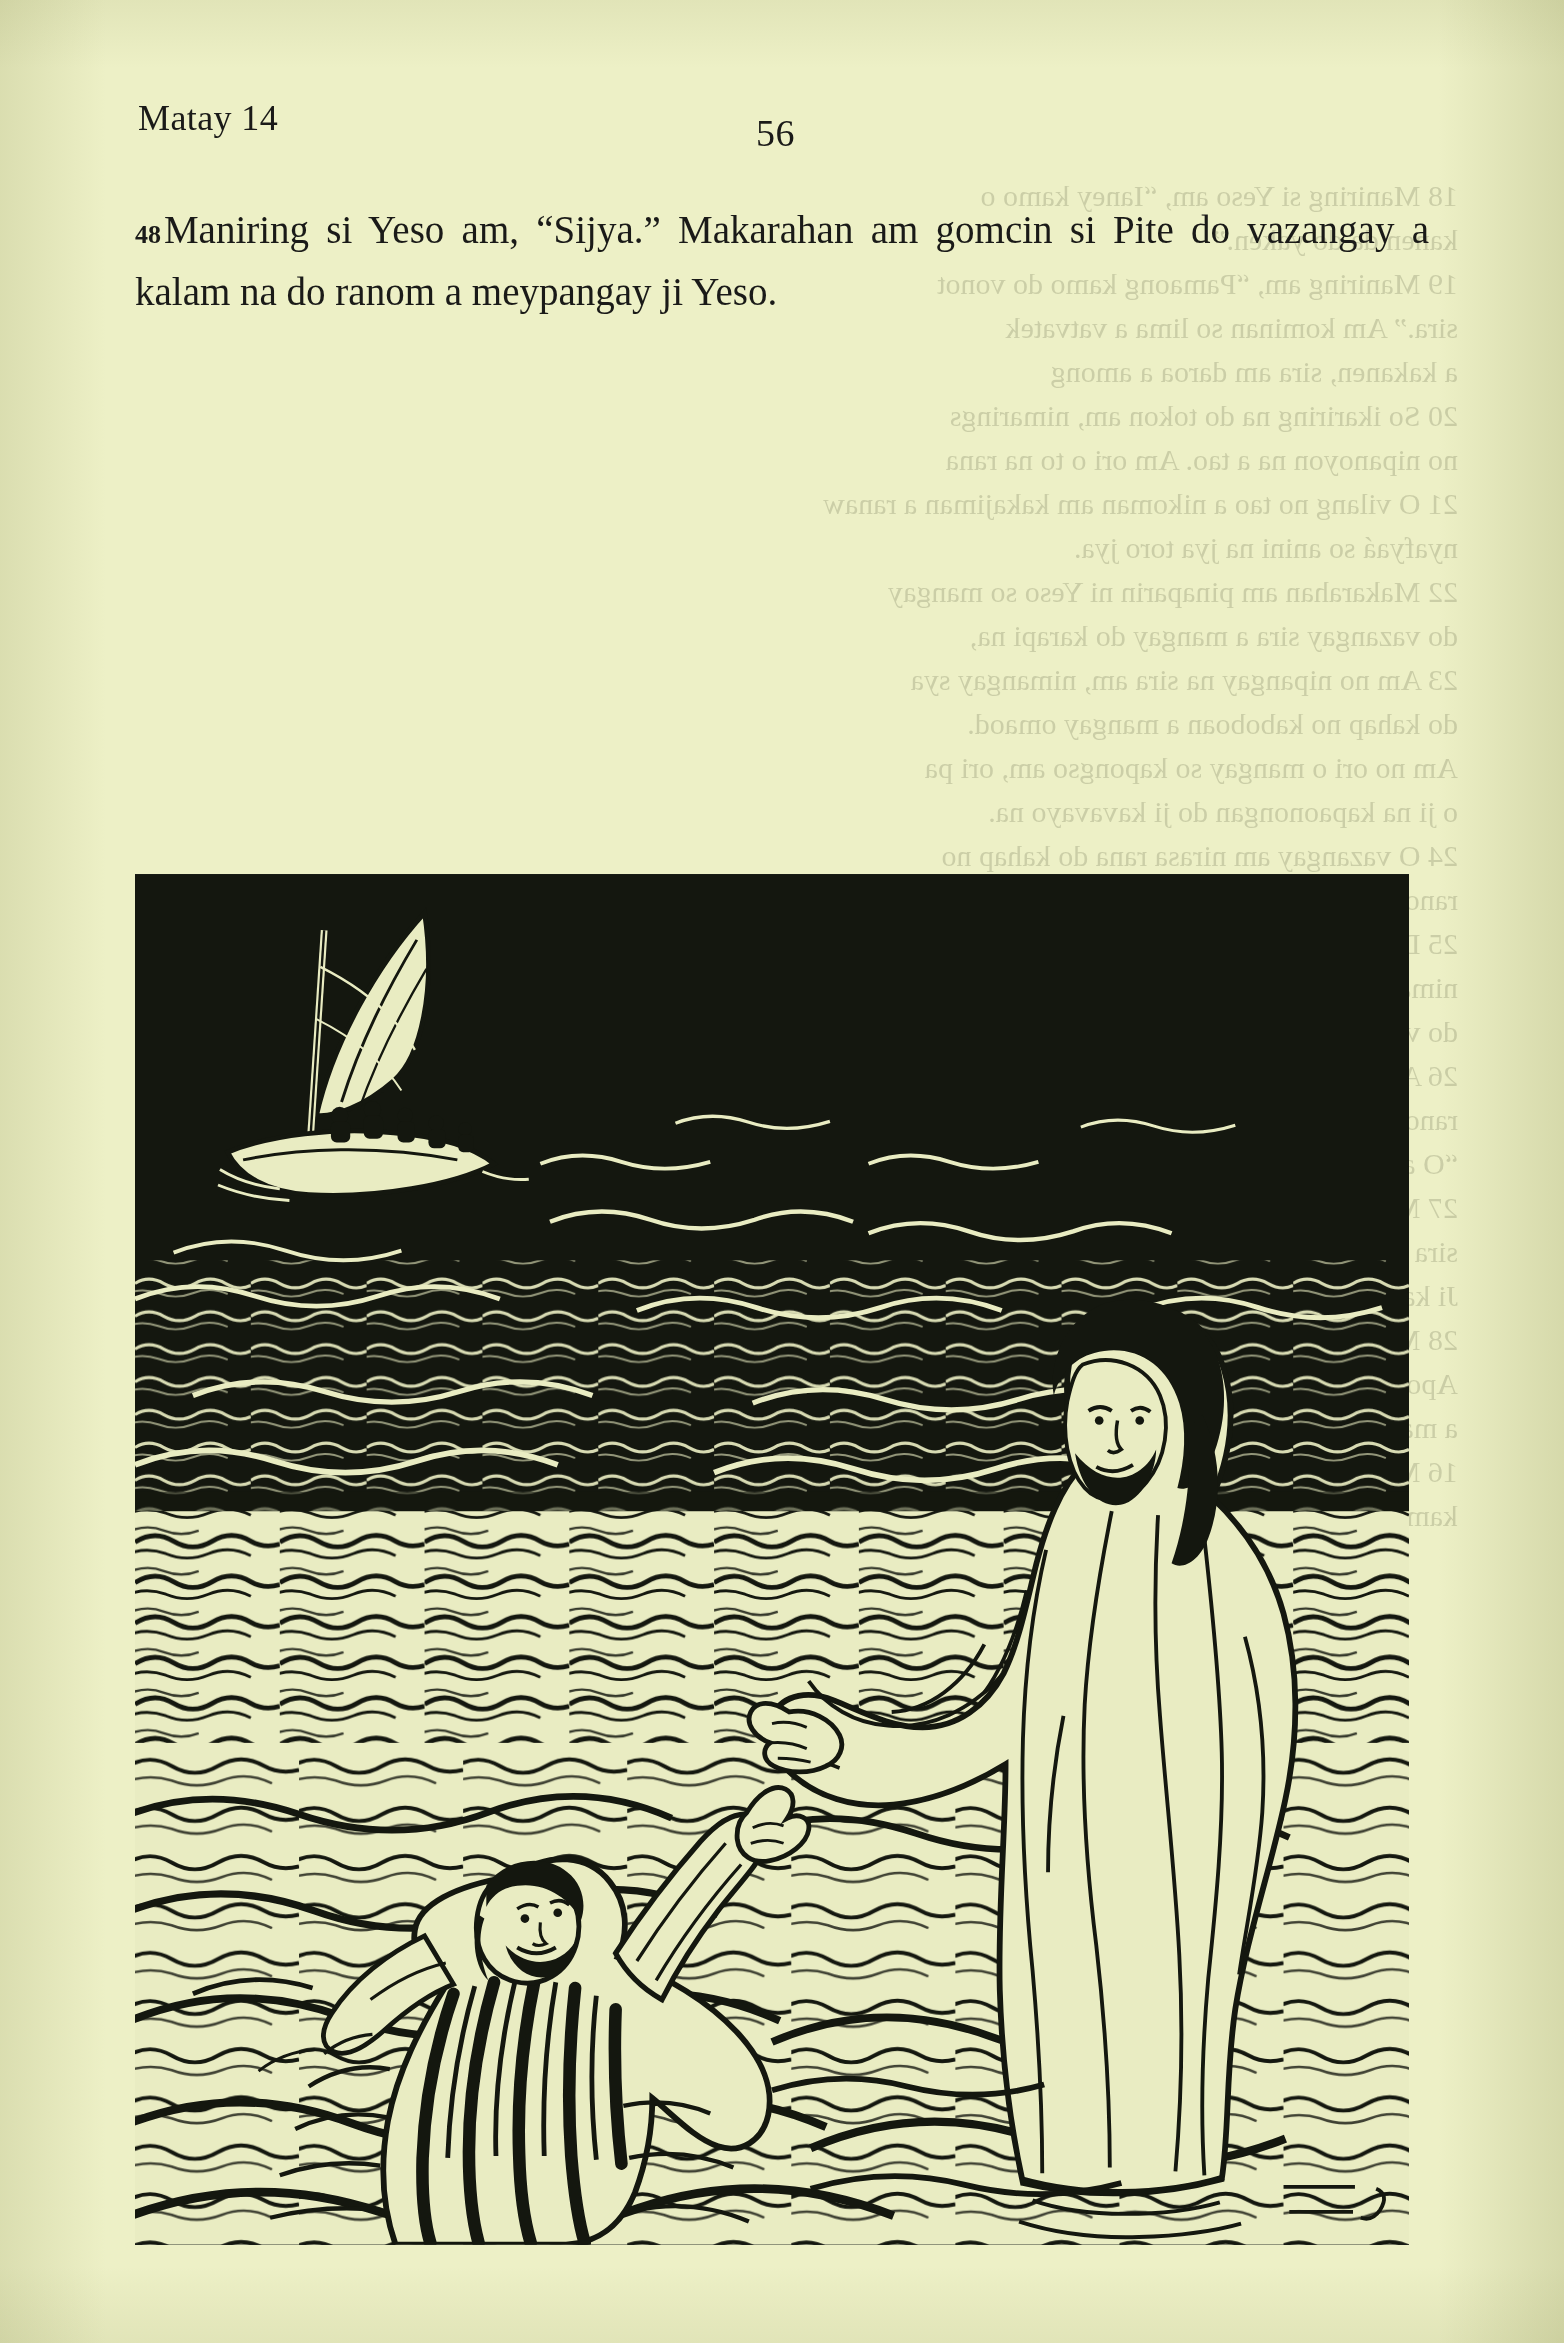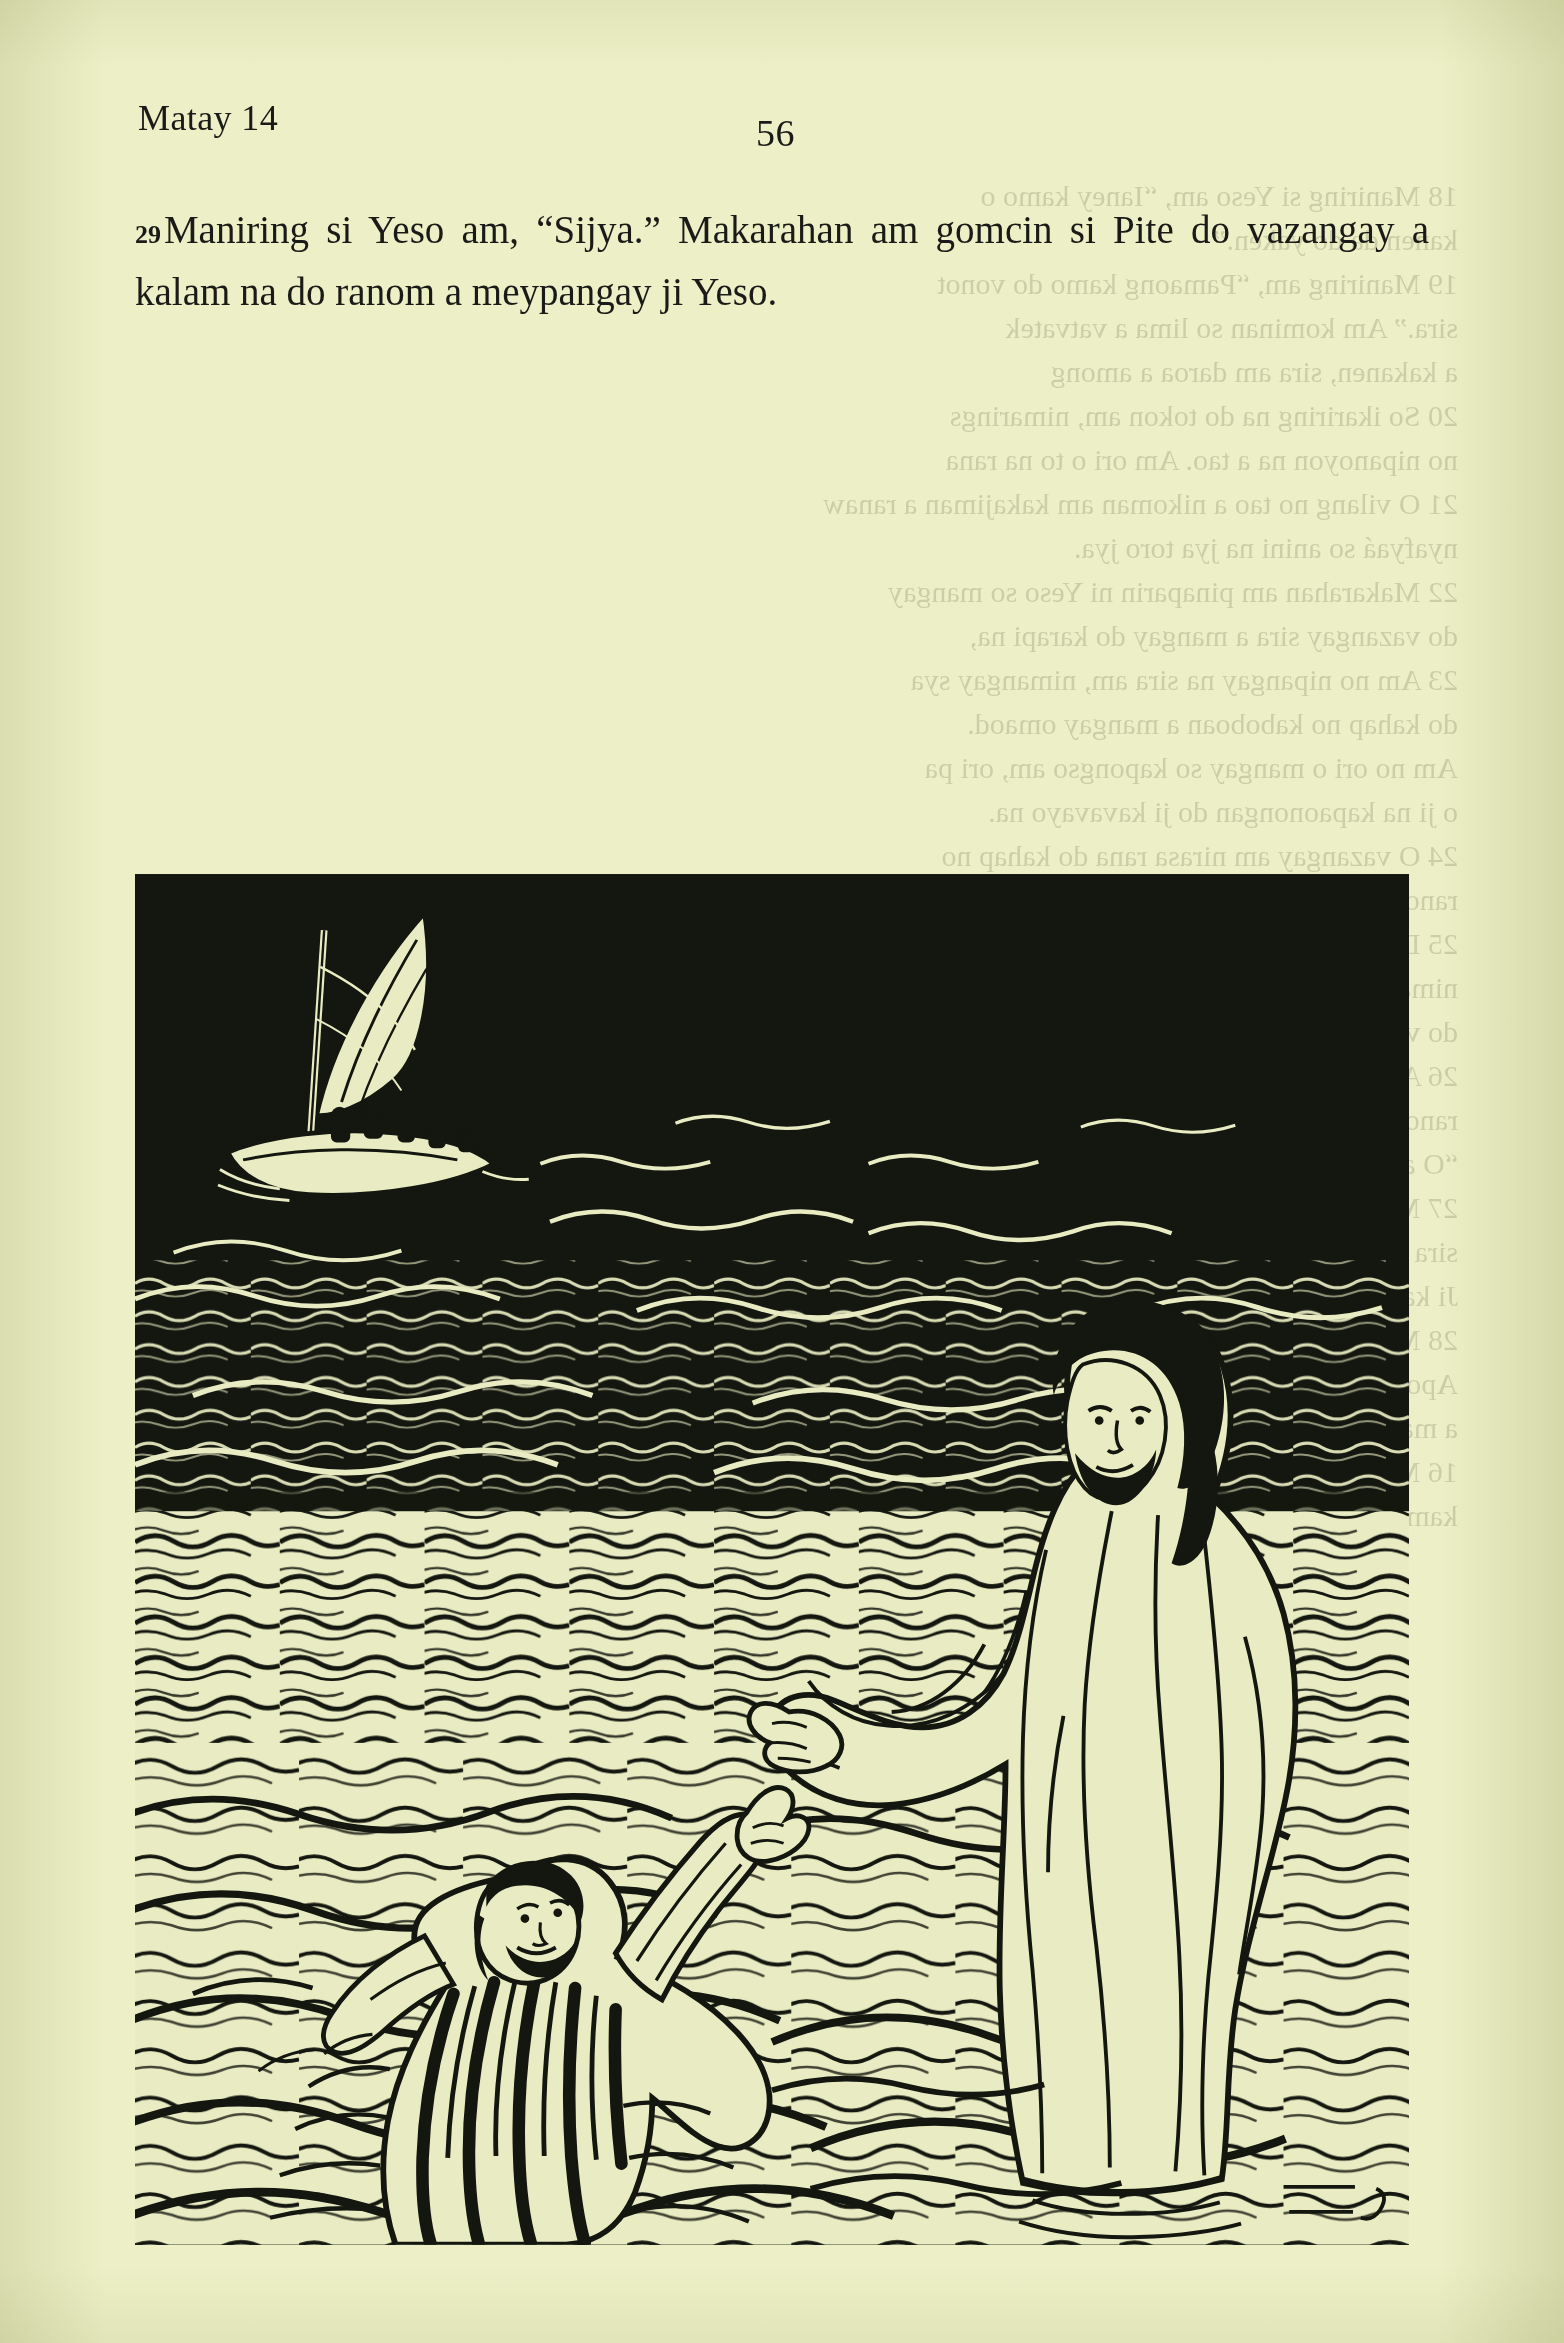--- a/index.html
+++ b/index.html
@@ -155,21 +155,21 @@
     <div>kamo sira a mangay pala.”</div>
   </div>
 
   <div id="runhead">
     <span class="book">Matay 14</span>
     <span class="folio">56</span>
   </div>
 
   <div id="body-col">
     <p class="verse-block">
-      <span class="vnum">29</span><span>Maniring si Yeso am, “Sijya.” Makarahan am gomcin si Pite do vazangay a kalam na do ranom a meypangay ji Yeso.</span>
+      <span class="vnum">48</span><span>Maniring si Yeso am, “Sijya.” Makarahan am gomcin si Pite do vazangay a kalam na do ranom a meypangay ji Yeso.</span>
     </p>
   </div>
 
   <div id="illus">
     <svg width="1274" height="1371" viewBox="0 0 1320 1420" class="noclick">
       <defs>
         <clipPath id="frame">
             <rect x="0" y="0" width="1320" height="1420"></rect>
           </clipPath>
 

